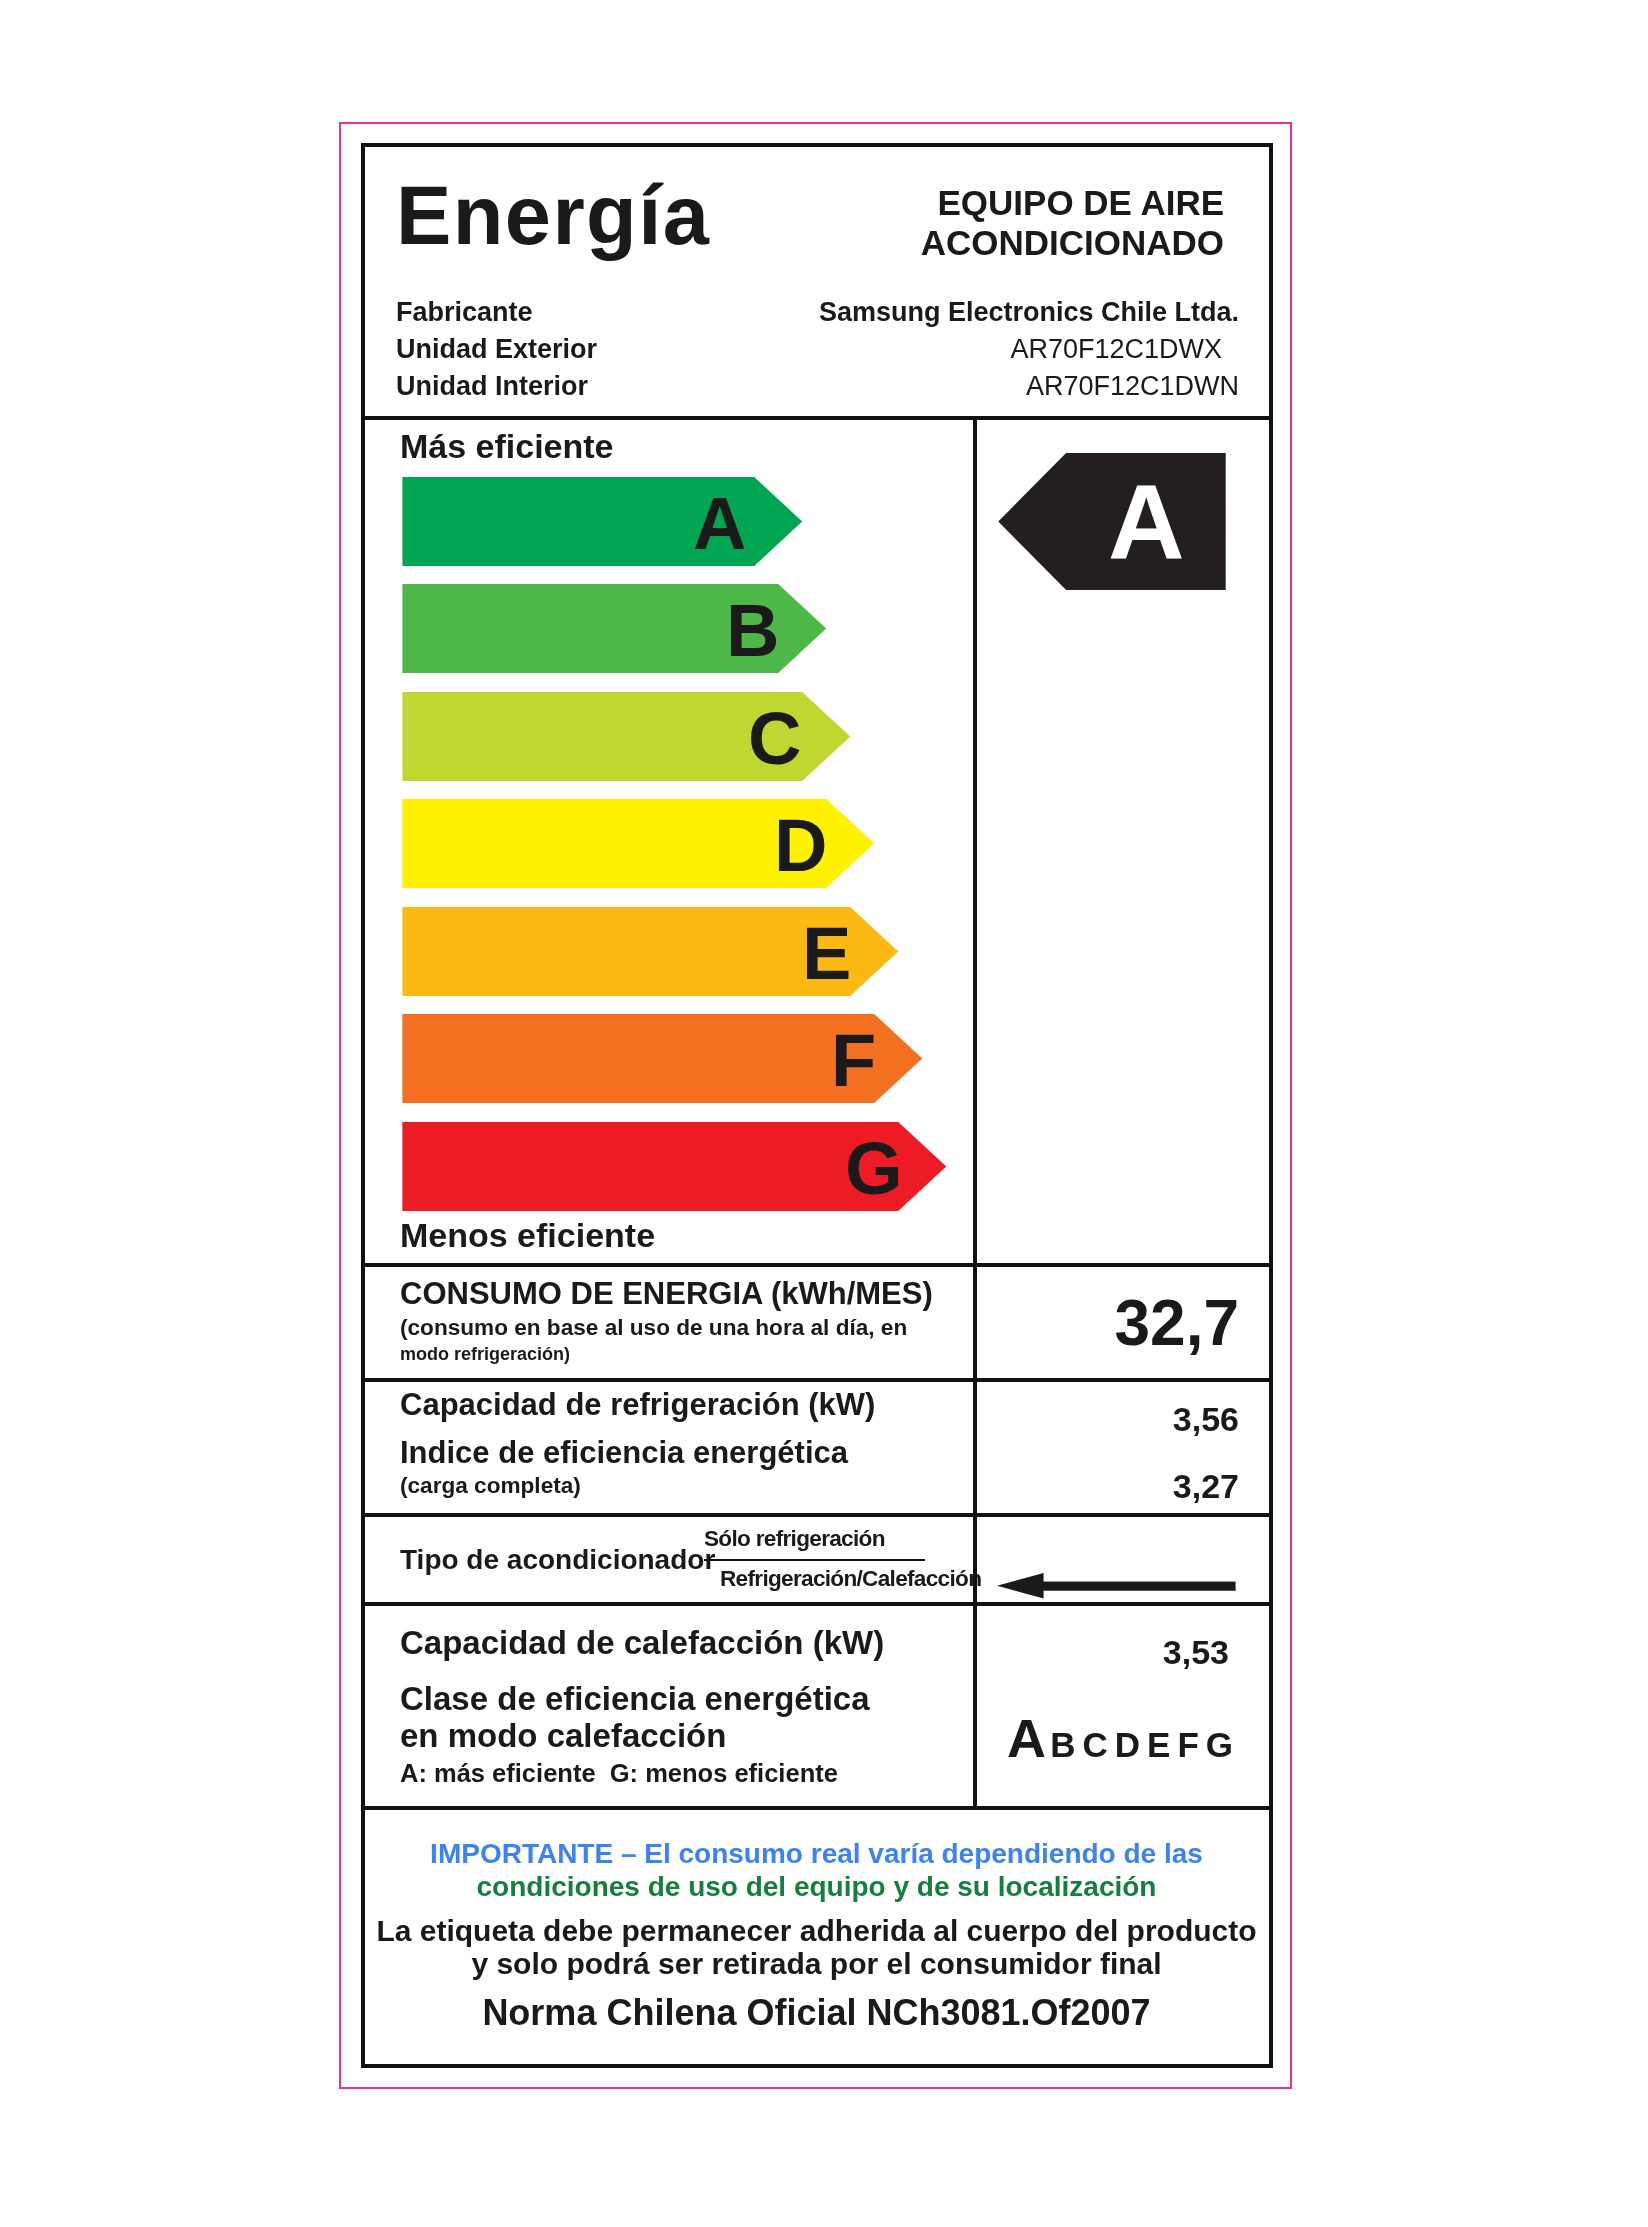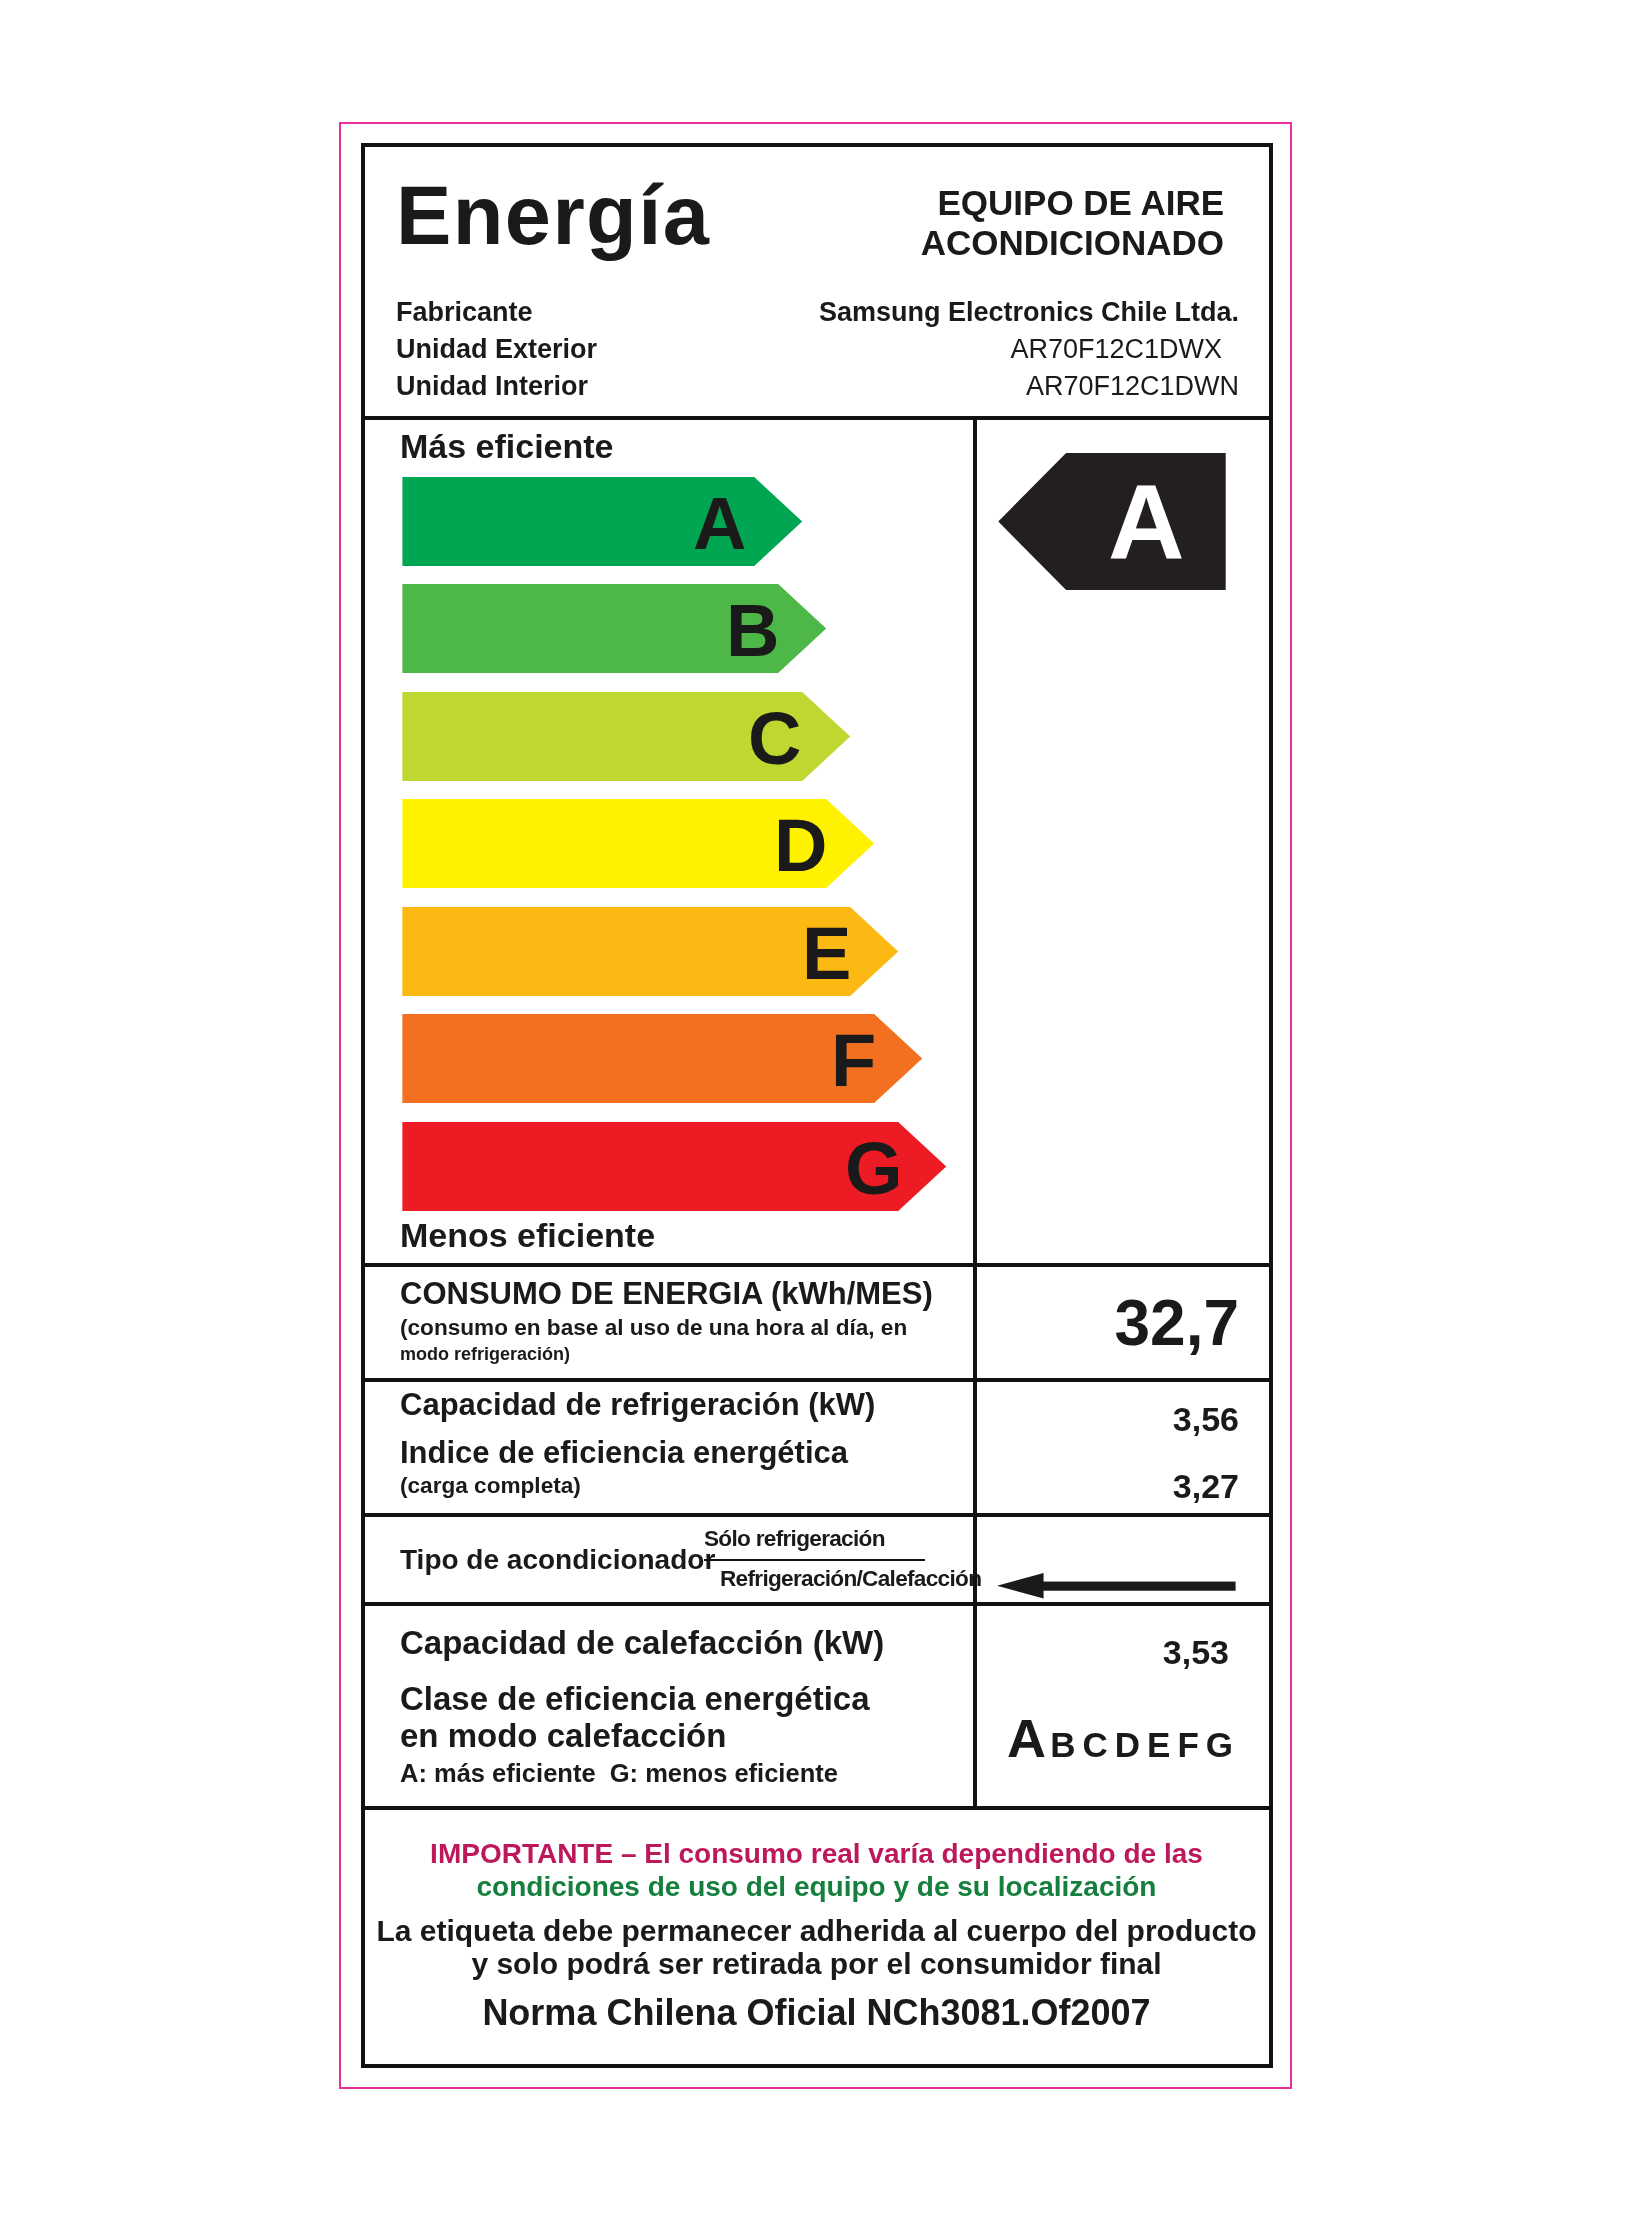--- a/index.html
+++ b/index.html
@@ -124,18 +124,18 @@
 
 <div class="abs b" style="left:400px; top:1624px; font-size:33px; line-height:37px; white-space:nowrap;">Capacidad de calefacción (kW)</div>
 <div class="abs b right" style="right:419px; top:1633px; font-size:34px; line-height:38px;">3,53</div>
 <div class="abs b" style="left:400px; top:1680px; font-size:33px; line-height:37px; white-space:nowrap;">Clase de eficiencia energética</div>
 <div class="abs b" style="left:400px; top:1717px; font-size:33px; line-height:37px; white-space:nowrap;">en modo calefacción</div>
 <div class="abs b" style="left:400px; top:1758px; font-size:25.5px; line-height:30px; white-space:pre;">A: más eficiente  G: menos eficiente</div>
 <div class="abs" style="left:1007px; top:1710px; white-space:nowrap; line-height:57px;">
   <span class="b" style="font-size:54px; letter-spacing:4.2px;">A</span><span class="b" style="font-size:35px; letter-spacing:7px;margin-top:38px;">BCDEFG</span>
 </div>
 
-<div class="abs b center" style="left:364px; width:905px; top:1837px; font-size:28px; line-height:33px; color:#be185d;">IMPORTANTE – El consumo real varía dependiendo de las</div>
+<div class="abs b center" style="left:364px; width:905px; top:1837px; font-size:28px; line-height:33px; color:#3b82f6;">IMPORTANTE – El consumo real varía dependiendo de las</div>
 <div class="abs b center" style="left:364px; width:905px; top:1870px; font-size:28px; line-height:33px; color:#15803d;">condiciones de uso del equipo y de su localización</div>
 <div class="abs b center" style="left:364px; width:905px; top:1914px; font-size:30px; line-height:34px;">La etiqueta debe permanecer adherida al cuerpo del producto</div>
 <div class="abs b center" style="left:364px; width:905px; top:1947px; font-size:30px; line-height:34px;">y solo podrá ser retirada por el consumidor final</div>
 <div class="abs b center" style="left:364px; width:905px; top:1996px; font-size:36px; line-height:34px;">Norma Chilena Oficial NCh3081.Of2007</div>
 
 
 </body></html>

